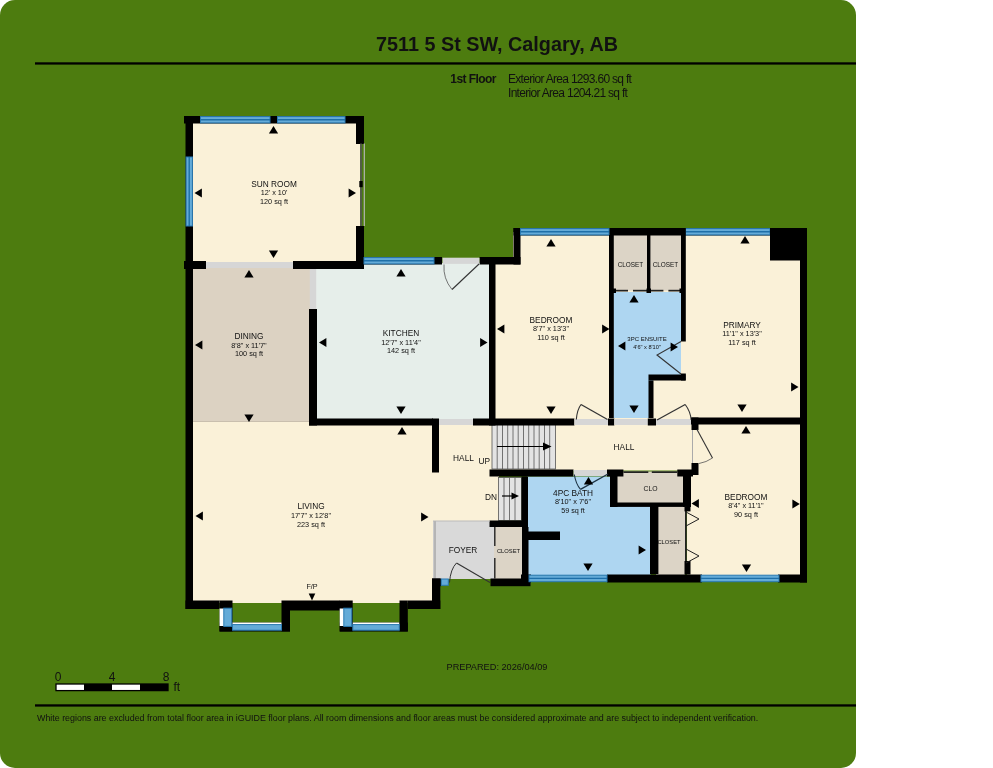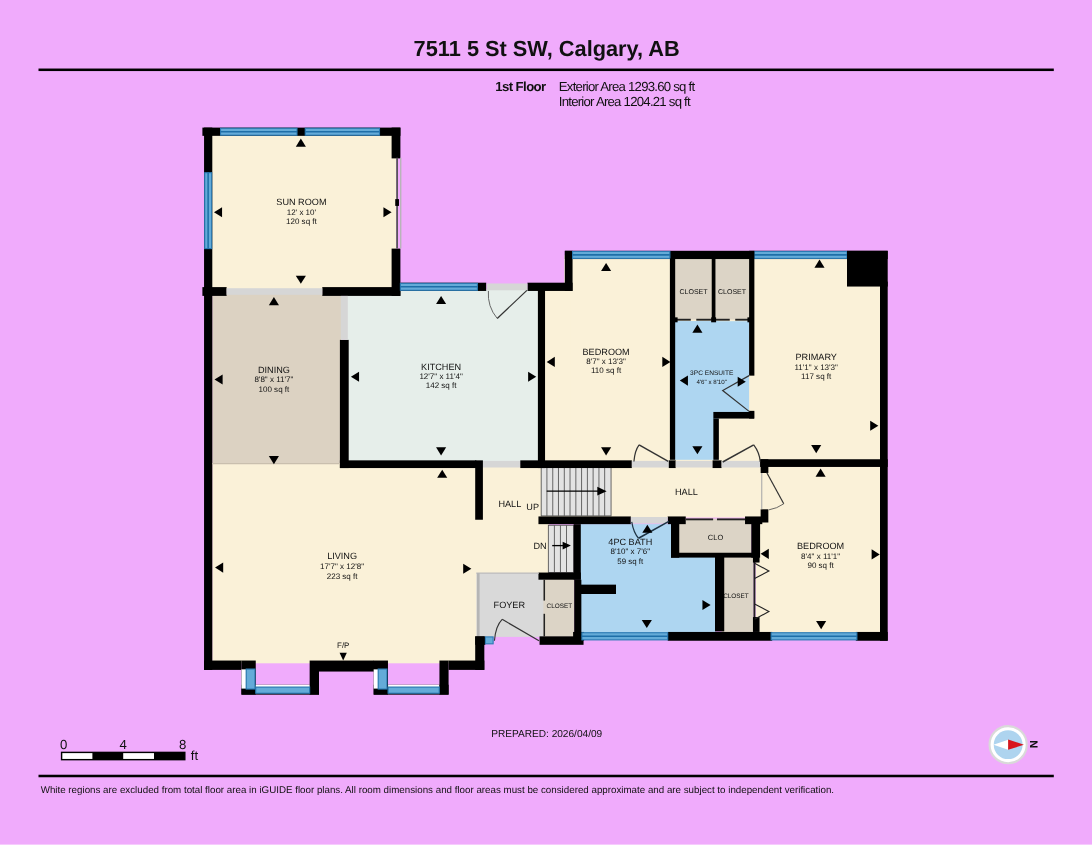--- a/index.html
+++ b/index.html
@@ -1,16 +1,16 @@
 <!DOCTYPE html>
 <html><head>
 <meta charset="utf-8">
 <style>
   html,body{margin:0;padding:0;background:#ffffff;}
-  .page{position:relative;width:993px;height:768px;background:#f0abfc;overflow:hidden;}
+  .page{position:relative;width:856px;height:768px;background:#4d7c0f;overflow:hidden;border-radius:15px;}
   svg text{font-family:"Liberation Sans", sans-serif;fill:#111;}
 </style>
 </head>
 <body>
 <div class="page">
 <svg width="993" height="768" viewBox="0 0 993 768">
 
 <g>
 <text x="497" y="50.5" font-size="20" font-weight="bold" text-anchor="middle" textLength="242" lengthAdjust="spacingAndGlyphs">7511 5 St SW, Calgary, AB</text>
 </g>

